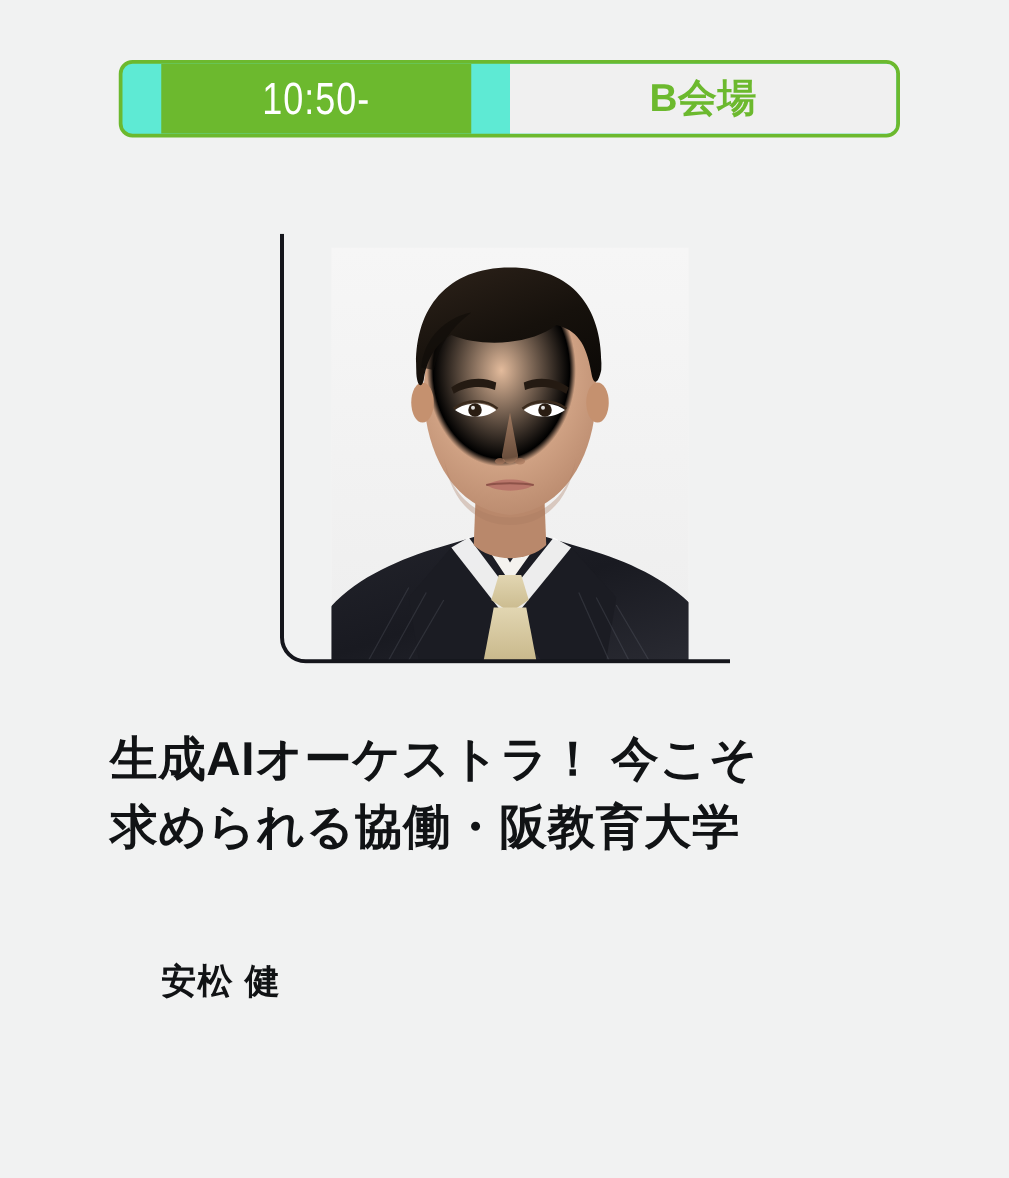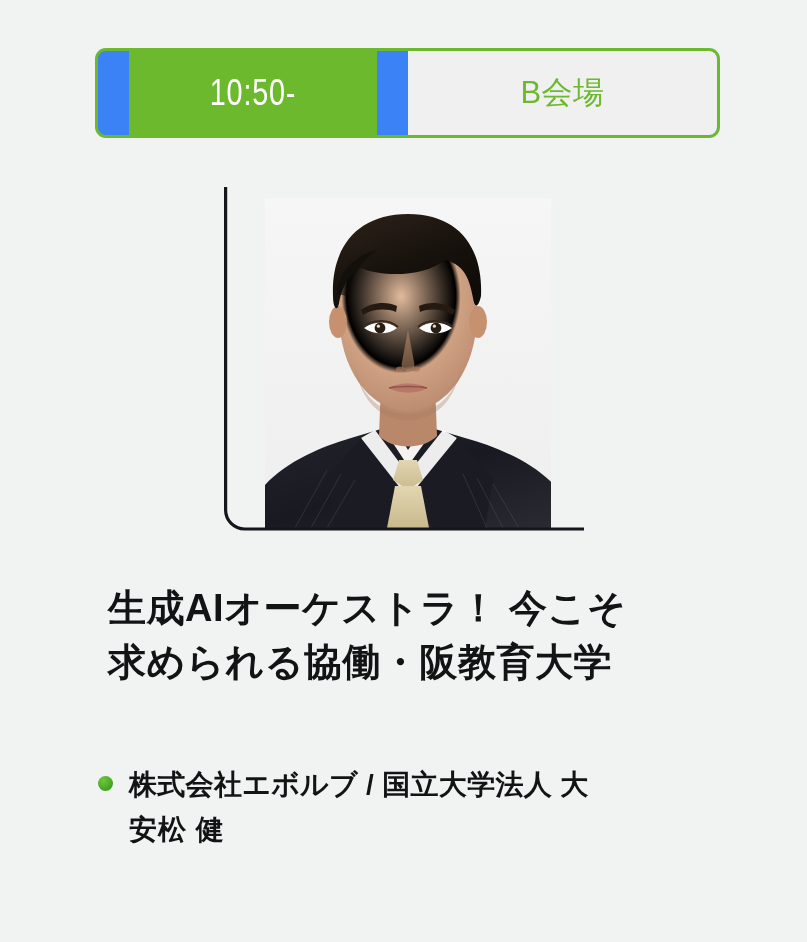--- a/index.html
+++ b/index.html
@@ -15,27 +15,27 @@
     position: relative;
     -webkit-font-smoothing: antialiased;
   }
 
   
   .badge {
     position: absolute;
     left: 95px;
     top: 48px;
     width: 625px;
-    height: 90px;
+    height: 62px;
     box-sizing: border-box;
     border: 3px solid #6cb92e;
     border-radius: 11px;
     overflow: hidden;
     display: flex;
-    background: #3b82f6;
+    background: #5eead4;
   }
   .badge-time {
     width: 310px;
     flex: 0 0 310px;
     background: #6cb92e;
     color: #ffffff;
     display: flex;
     align-items: center;
     justify-content: center;
     font-size: 36px;
@@ -45,21 +45,21 @@
     transform-origin: center center;
   }
   .badge-room {
     flex: 1 1 auto;
     background: #f0f0f0;
     color: #6cb92e;
     display: flex;
     align-items: center;
     justify-content: center;
     font-size: 31px;
-    font-weight: 400;
+    font-weight: 700;
     letter-spacing: 0.5px;
   }
 
   
   .portrait-wrap {
     position: absolute;
     left: 224px;
     top: 187px;
     width: 362px;
     height: 344px;
@@ -79,21 +79,21 @@
     width: 286px;
     height: 330px;
     background: #f3f3f3;
     overflow: hidden;
   }
   .photo svg { display: block; }
 
   
   .title {
     position: absolute;
-    left: 108px;
+    left: 88px;
     top: 582px;
     width: 640px;
     font-size: 38px;
     font-weight: bold;
     line-height: 1.42;
     color: #111315;
     letter-spacing: 0.5px;
   }
 
   
@@ -241,18 +241,14 @@
     <path d="M 1.6 0 L 1.6 323 A 19 19 0 0 0 20.6 342 L 360 342" fill="none" stroke="#15161c" stroke-width="3.2" stroke-linecap="butt"></path>
   </svg>
 </div>
 
 <div class="title">
   <div>生成AIオーケストラ！ 今こそ</div>
   <div>求められる協働・阪教育大学</div>
 </div>
 
 <div class="speaker">
-  <div class="speaker-affil">
-    <span class="bullet"></span>
-    <span>株式会社エボルブ / 国立大学法人 大</span>
-  </div>
   <div class="speaker-name">安松 健</div>
 </div>
 
 </body></html>

